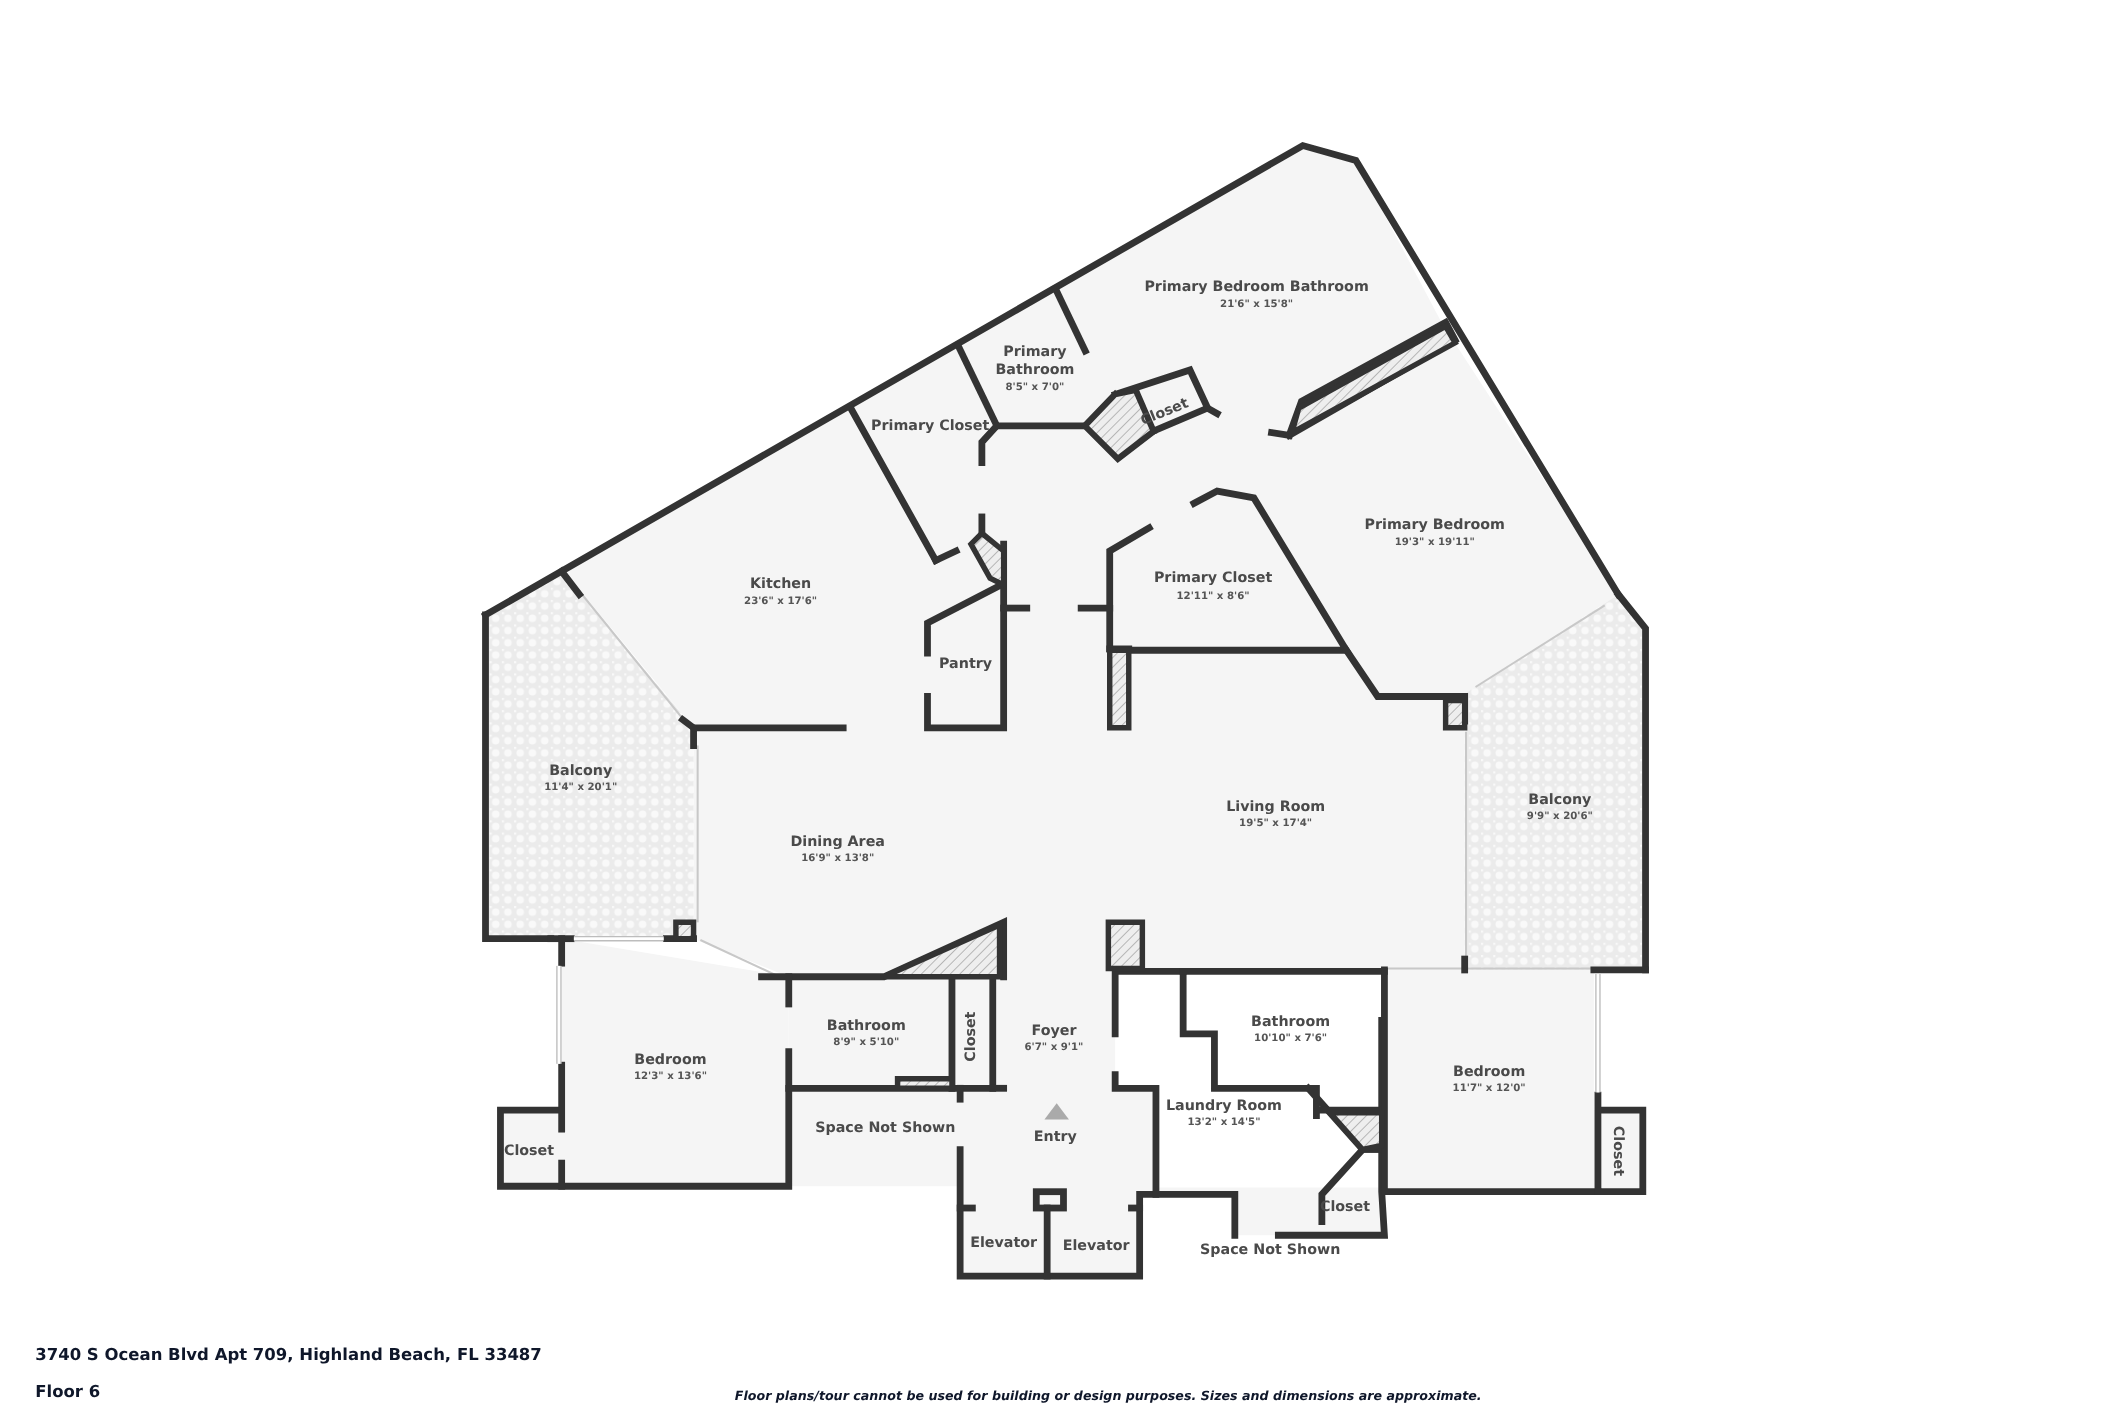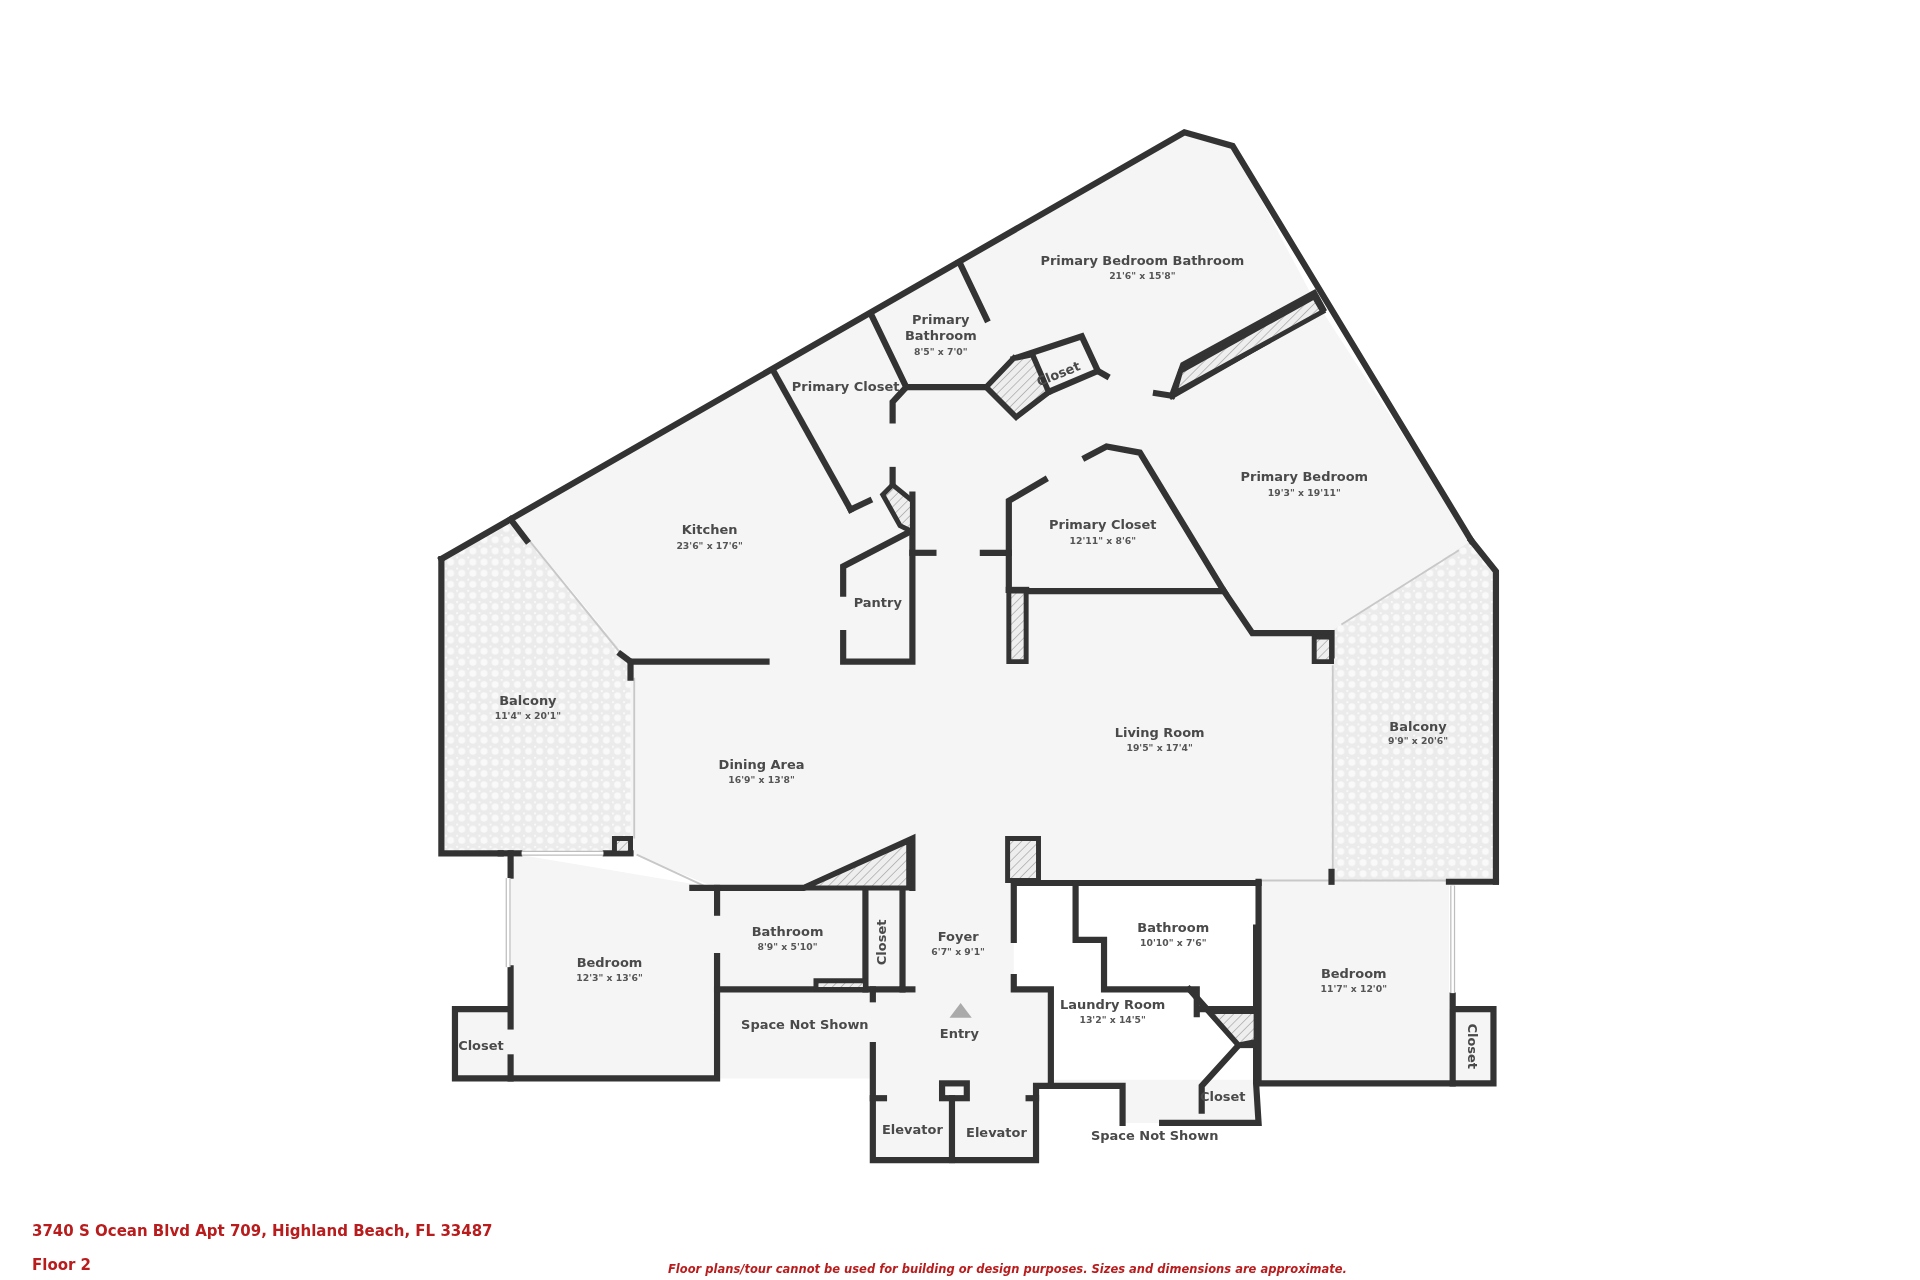--- a/index.html
+++ b/index.html
@@ -7,21 +7,21 @@
   #plan { position:absolute; left:0; top:0; width:1920px; height:1280px; }
   .room { fill:#f5f5f5; }
   .balcony { fill:url(#tile); }
   .wall { fill:none; stroke:#333333; stroke-width:5; stroke-linejoin:miter; stroke-linecap:square; }
   .thin { fill:none; stroke:#c8c8c8; stroke-width:1.5; }
   .win { fill:none; stroke:#bdbdbd; stroke-width:4; }
   .winw { fill:none; stroke:#ffffff; stroke-width:2; }
   .hatch { fill:url(#hatchp); stroke:#333333; stroke-width:4; }
   .lbl { font-family:"DejaVu Sans", sans-serif; font-weight:bold; font-size:10.5px; fill:#4a4a4a; text-anchor:middle; }
   .dim { font-family:"DejaVu Sans", sans-serif; font-weight:bold; font-size:7.5px; fill:#555555; text-anchor:middle; }
-  .footer { position:absolute; color:#b91c1c; font-family:"DejaVu Sans", sans-serif; font-weight:bold; }
+  .footer { position:absolute; color:#0f172a; font-family:"DejaVu Sans", sans-serif; font-weight:bold; }
   #addr { left:32px; top:1222px; font-size:15px; }
   #floor { left:32px; top:1256px; font-size:15px; }
   #disclaimer { left:668px; top:1262px; font-size:11.5px;font-style:italic; }
 </style>
 </head>
 <body>
 
 <svg id="plan" viewBox="0 0 1553 1035" preserveAspectRatio="none" xmlns="http://www.w3.org/2000/svg">
   <defs>
     <pattern id="tile" width="9" height="9" patternUnits="userSpaceOnUse">
@@ -215,14 +215,14 @@
     <text class="lbl" x="934" y="922">Space Not Shown</text>
 
     <text class="lbl" x="1095" y="791">Bedroom</text>
     <text class="dim" x="1095" y="802">11'7" x 12'0"</text>
 
     <text class="lbl" x="1191" y="850" transform="rotate(90 1191 846)">Closet</text>
   </g>
 </svg>
 
 <div class="footer" id="addr">3740 S Ocean Blvd Apt 709, Highland Beach, FL 33487</div>
-<div class="footer" id="floor">Floor 2</div>
+<div class="footer" id="floor">Floor 6</div>
 <div class="footer" id="disclaimer">Floor plans/tour cannot be used for building or design purposes. Sizes and dimensions are approximate.</div>
 
 </body></html>

